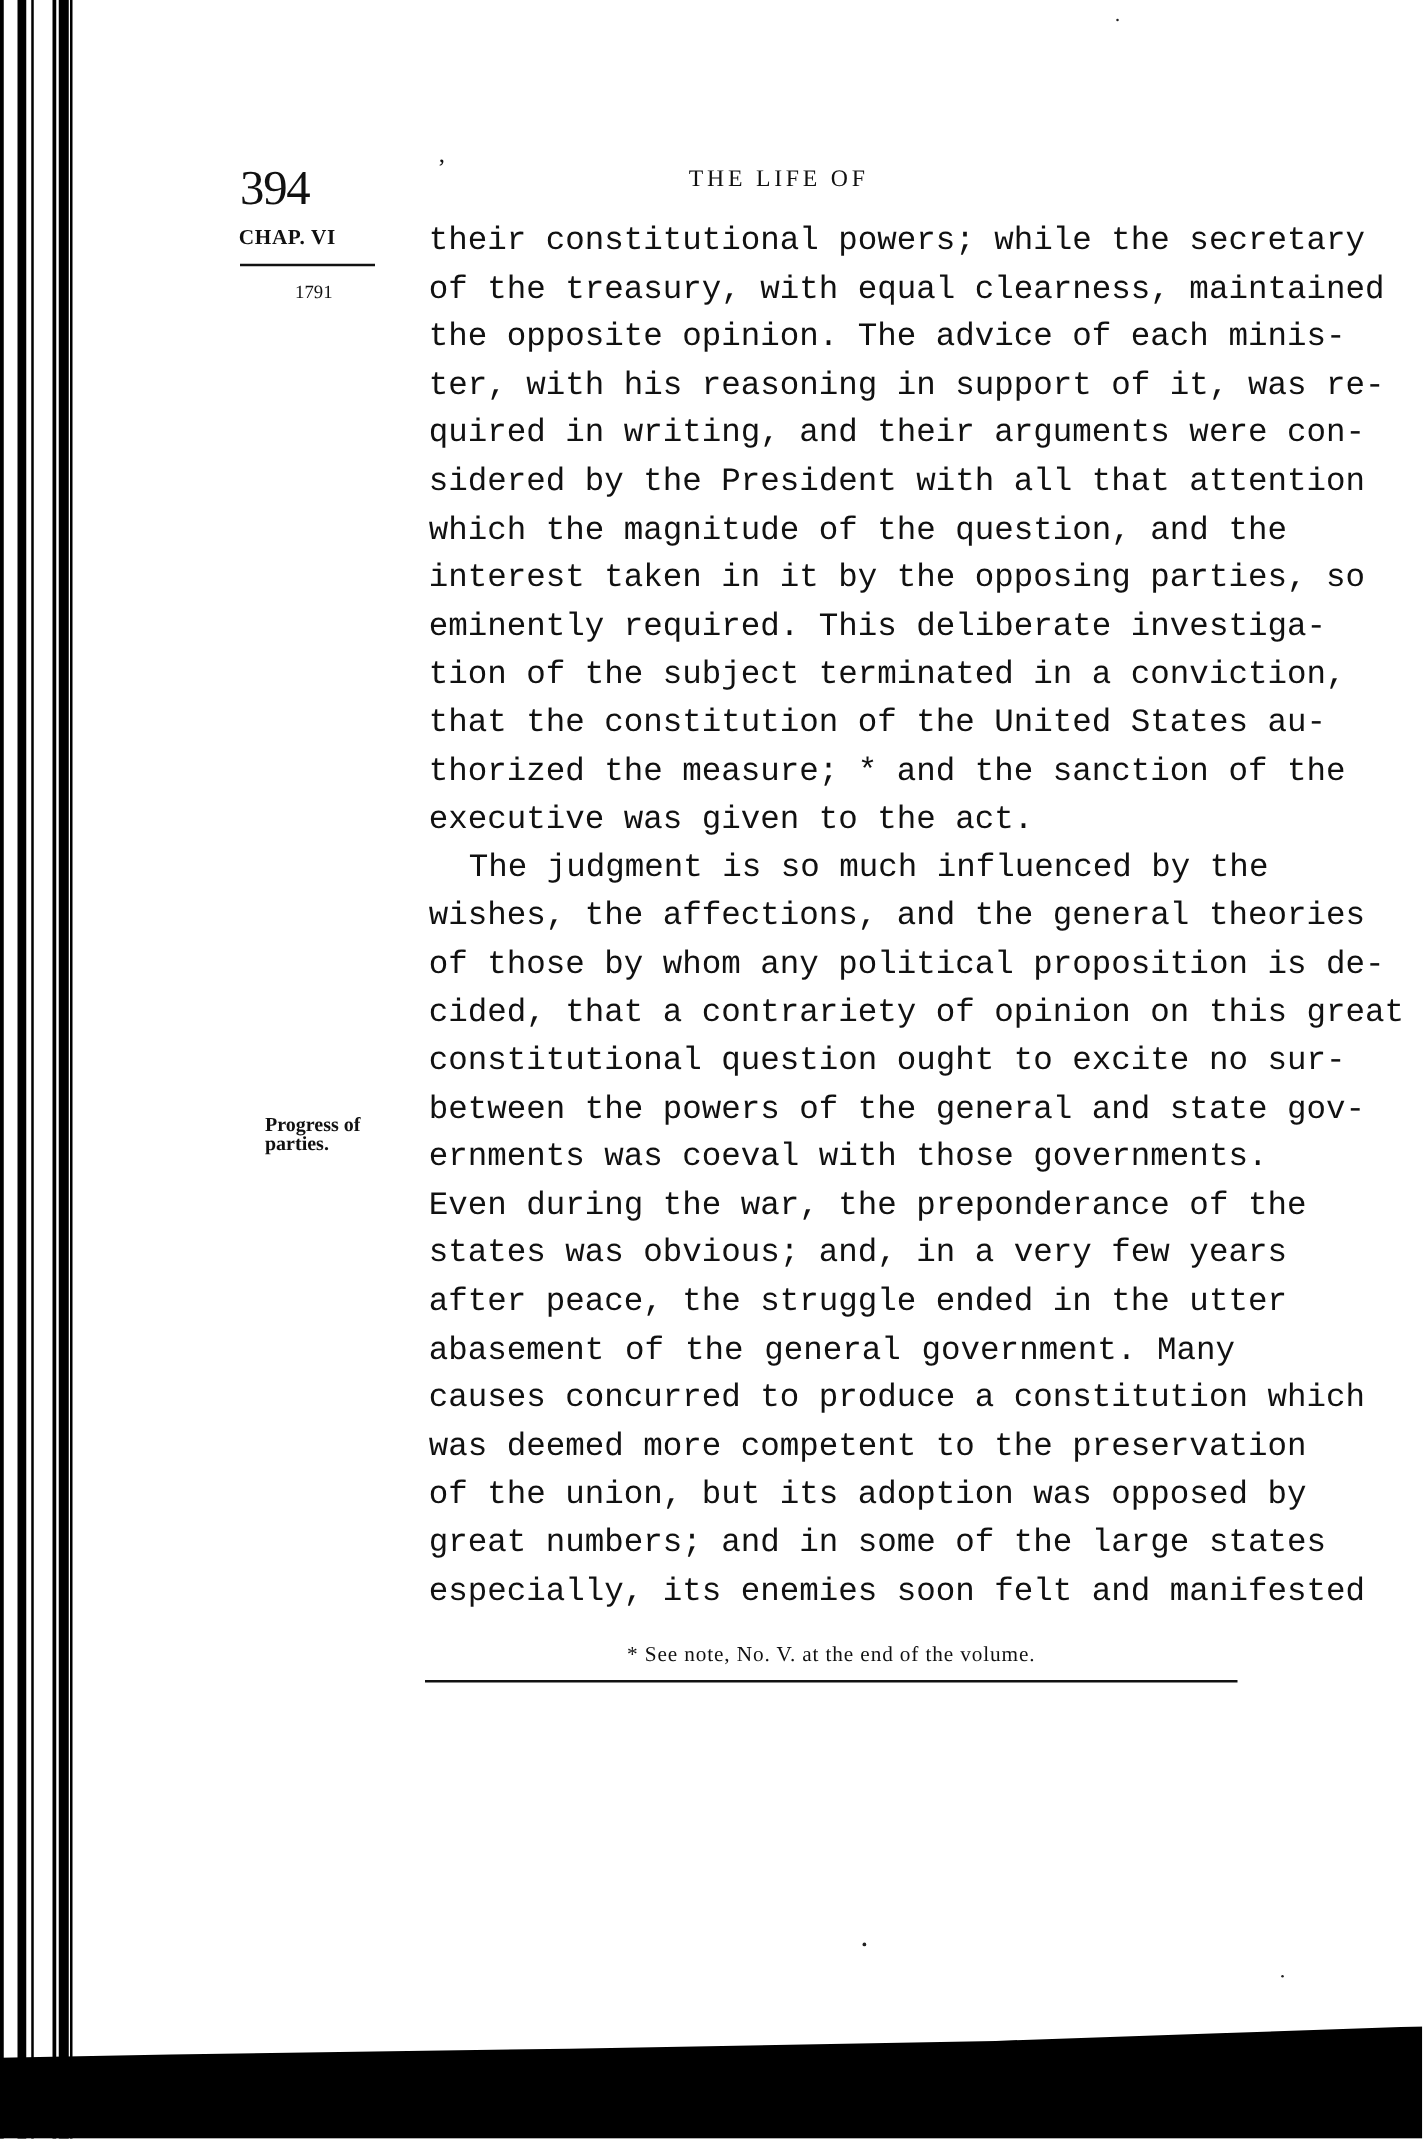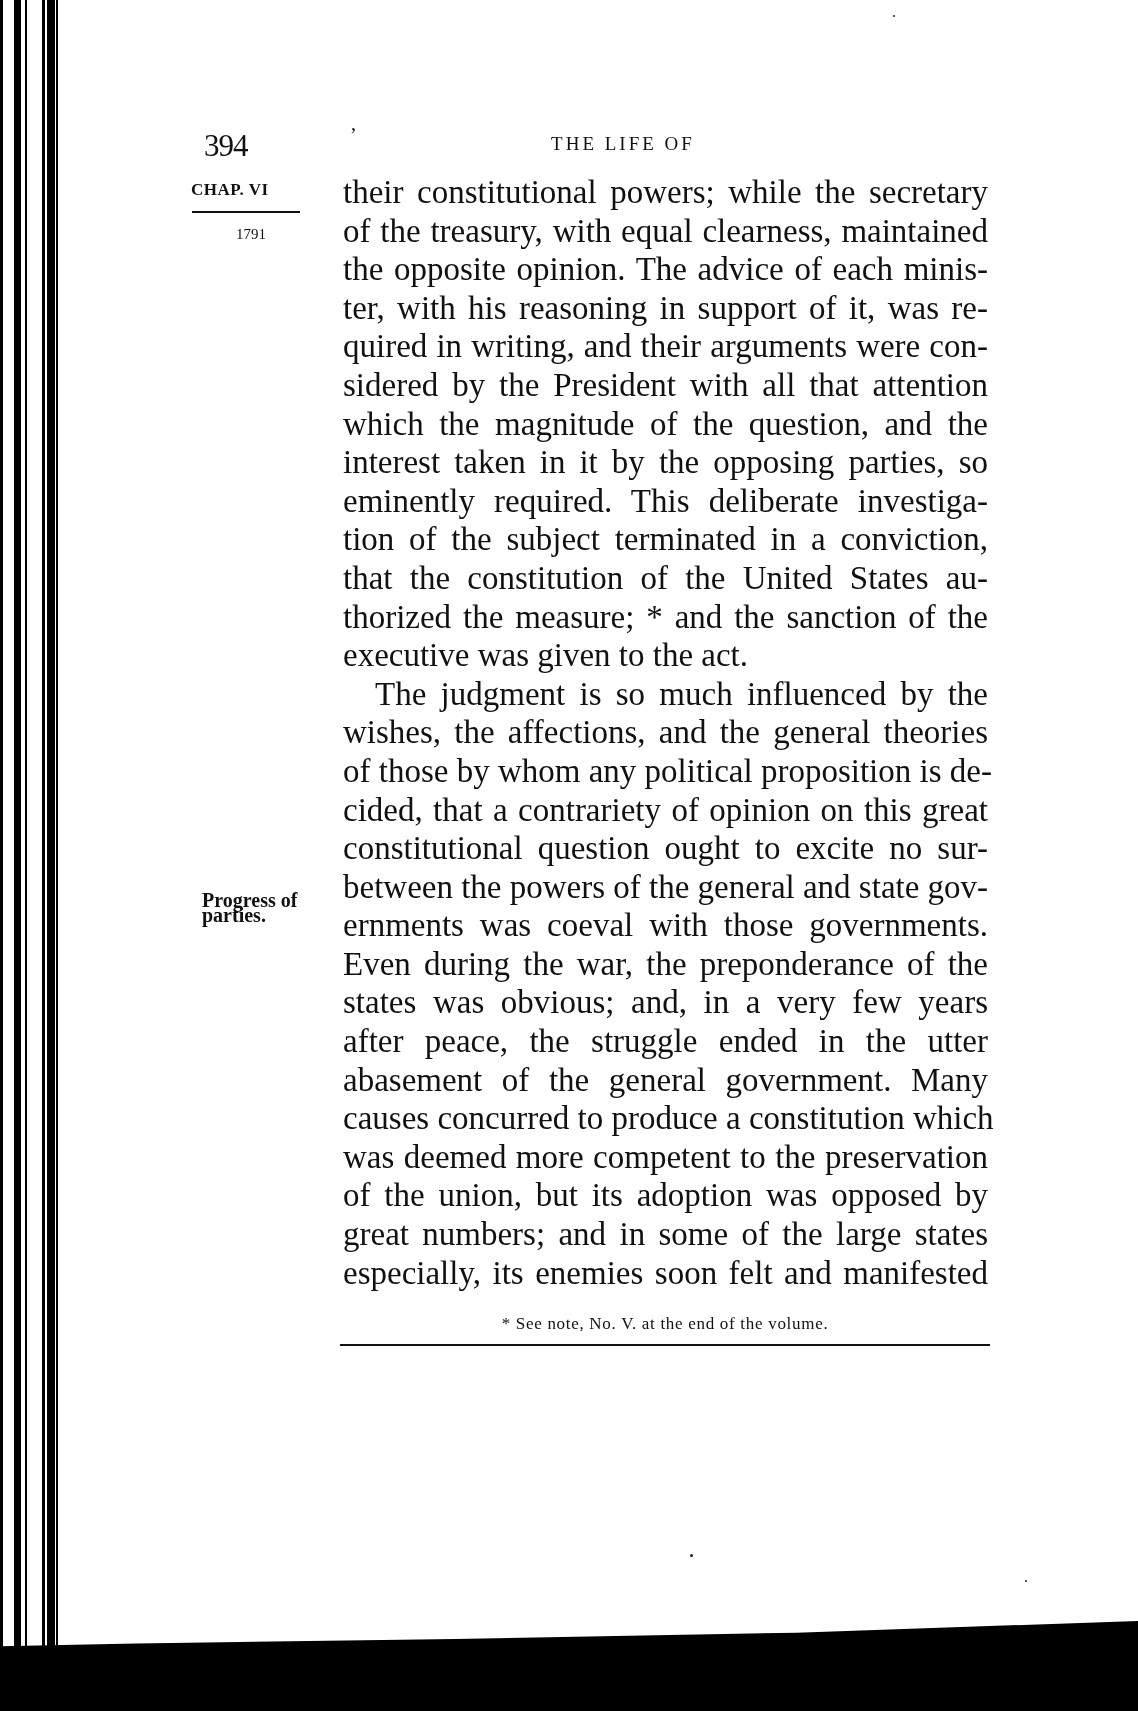--- a/index.html
+++ b/index.html
@@ -7,29 +7,29 @@
     width:1138px; height:1711px; position:relative; overflow:hidden;
     background:#ffffff; color:#111;
     font-family:"Liberation Serif","DejaVu Serif",serif;
   }
   .binding { position:absolute; top:0; left:0; width:62px; height:1711px; }
   .binding .bar { position:absolute; top:0; bottom:0; background:#000; }
   .bottom-edge {
     position:absolute; left:0; right:0; bottom:0; height:90px; background:#000;
     clip-path: polygon(0 28%, 12% 25%, 40% 20%, 70% 13%, 100% 0, 100% 100%, 0 100%);
   }
-  .page-number { position:absolute; left:204px; top:128px; font-size:31px; letter-spacing:-1px; }
+  .page-number { position:absolute; left:192px; top:128px; font-size:39px; letter-spacing:-1px; }
   .running-head { position:absolute; left:0; width:1138px; top:133px; text-align:center; padding-left:108px; box-sizing:border-box; font-size:19px; letter-spacing:3px; }
   .tick { position:absolute; left:350px; top:124px; font-size:20px; }
   .side-chap { position:absolute; left:191px; top:180px; font-size:17px; font-variant:small-caps; letter-spacing:0.5px; font-weight:bold; }
   .side-rule { position:absolute; left:192px; top:211px; width:108px; height:2px; background:#111; }
   .side-year { position:absolute; left:236px; top:226px; font-size:15px; }
-  .side-note { position:absolute; left:202px; top:893px; font-size:20px; font-weight:bold; line-height:15px; }
+  .side-note { position:absolute; left:212px; top:893px; font-size:16px; font-weight:bold; line-height:15px; }
   .text-block { position:absolute; left:343px; top:173px; width:645px; }
-  .line { height:38.6px; line-height:38.6px; font-size:33px; text-align:justify; text-align-last:justify; white-space:nowrap; overflow:visible; }
+  .line { height:38.6px; line-height:38.6px; font-size:26px; text-align:justify; text-align-last:justify; white-space:nowrap; overflow:visible;font-family:Liberation Mono, monospace; }
   .line.last { text-align-last:left; }
   .line.indent { padding-left:32px; }
   .fn-rule { position:absolute; left:340px; top:1344px; width:650px; height:2px; background:#111; }
   .footnote { position:absolute; left:340px; width:650px; top:1314px; text-align:center; font-size:17px; letter-spacing:0.7px; }
   .speck { position:absolute; width:3px; height:3px; background:#222; border-radius:50%; }
 </style>
 </head>
 <body>
 
 <div class="binding">

